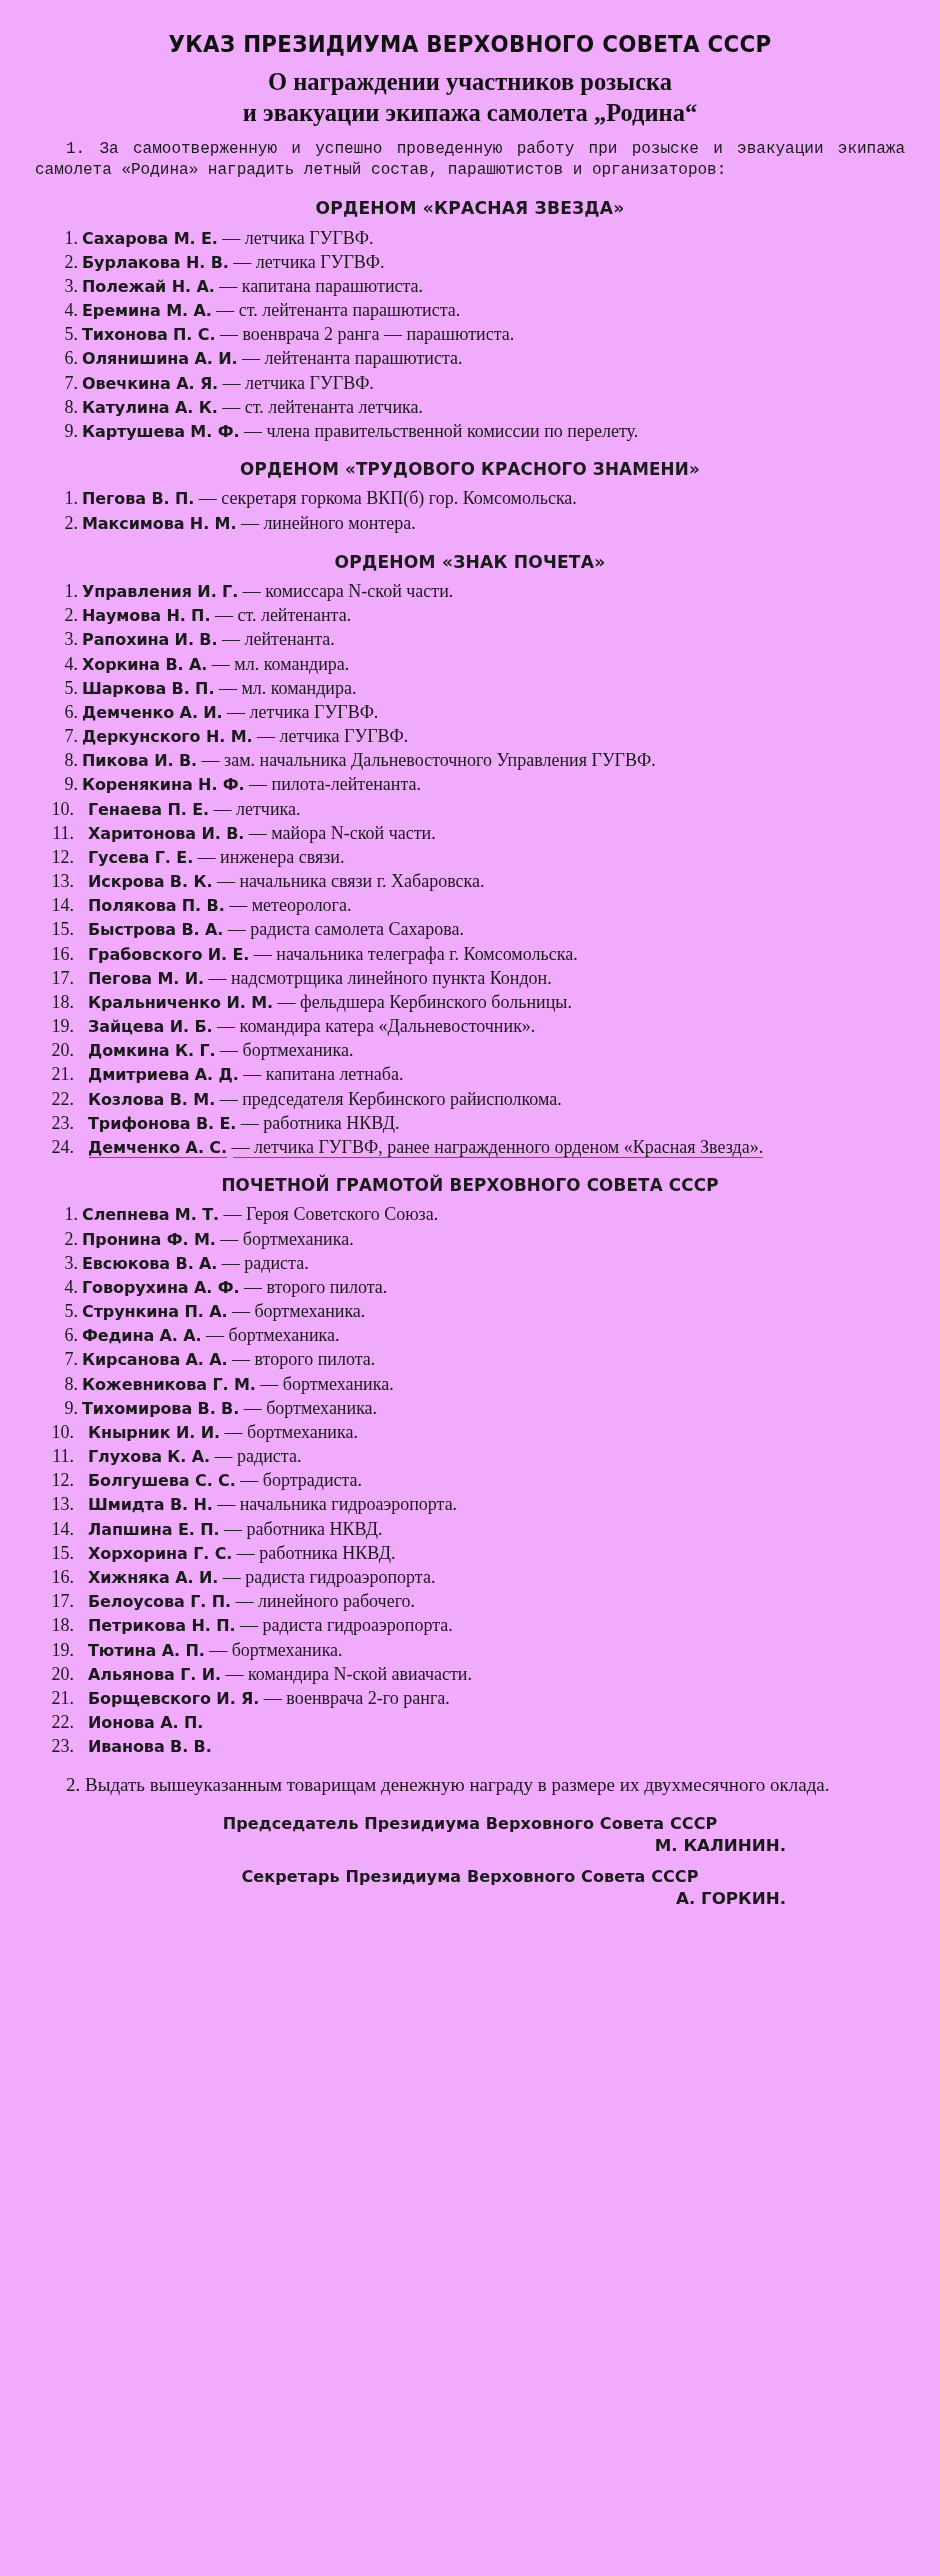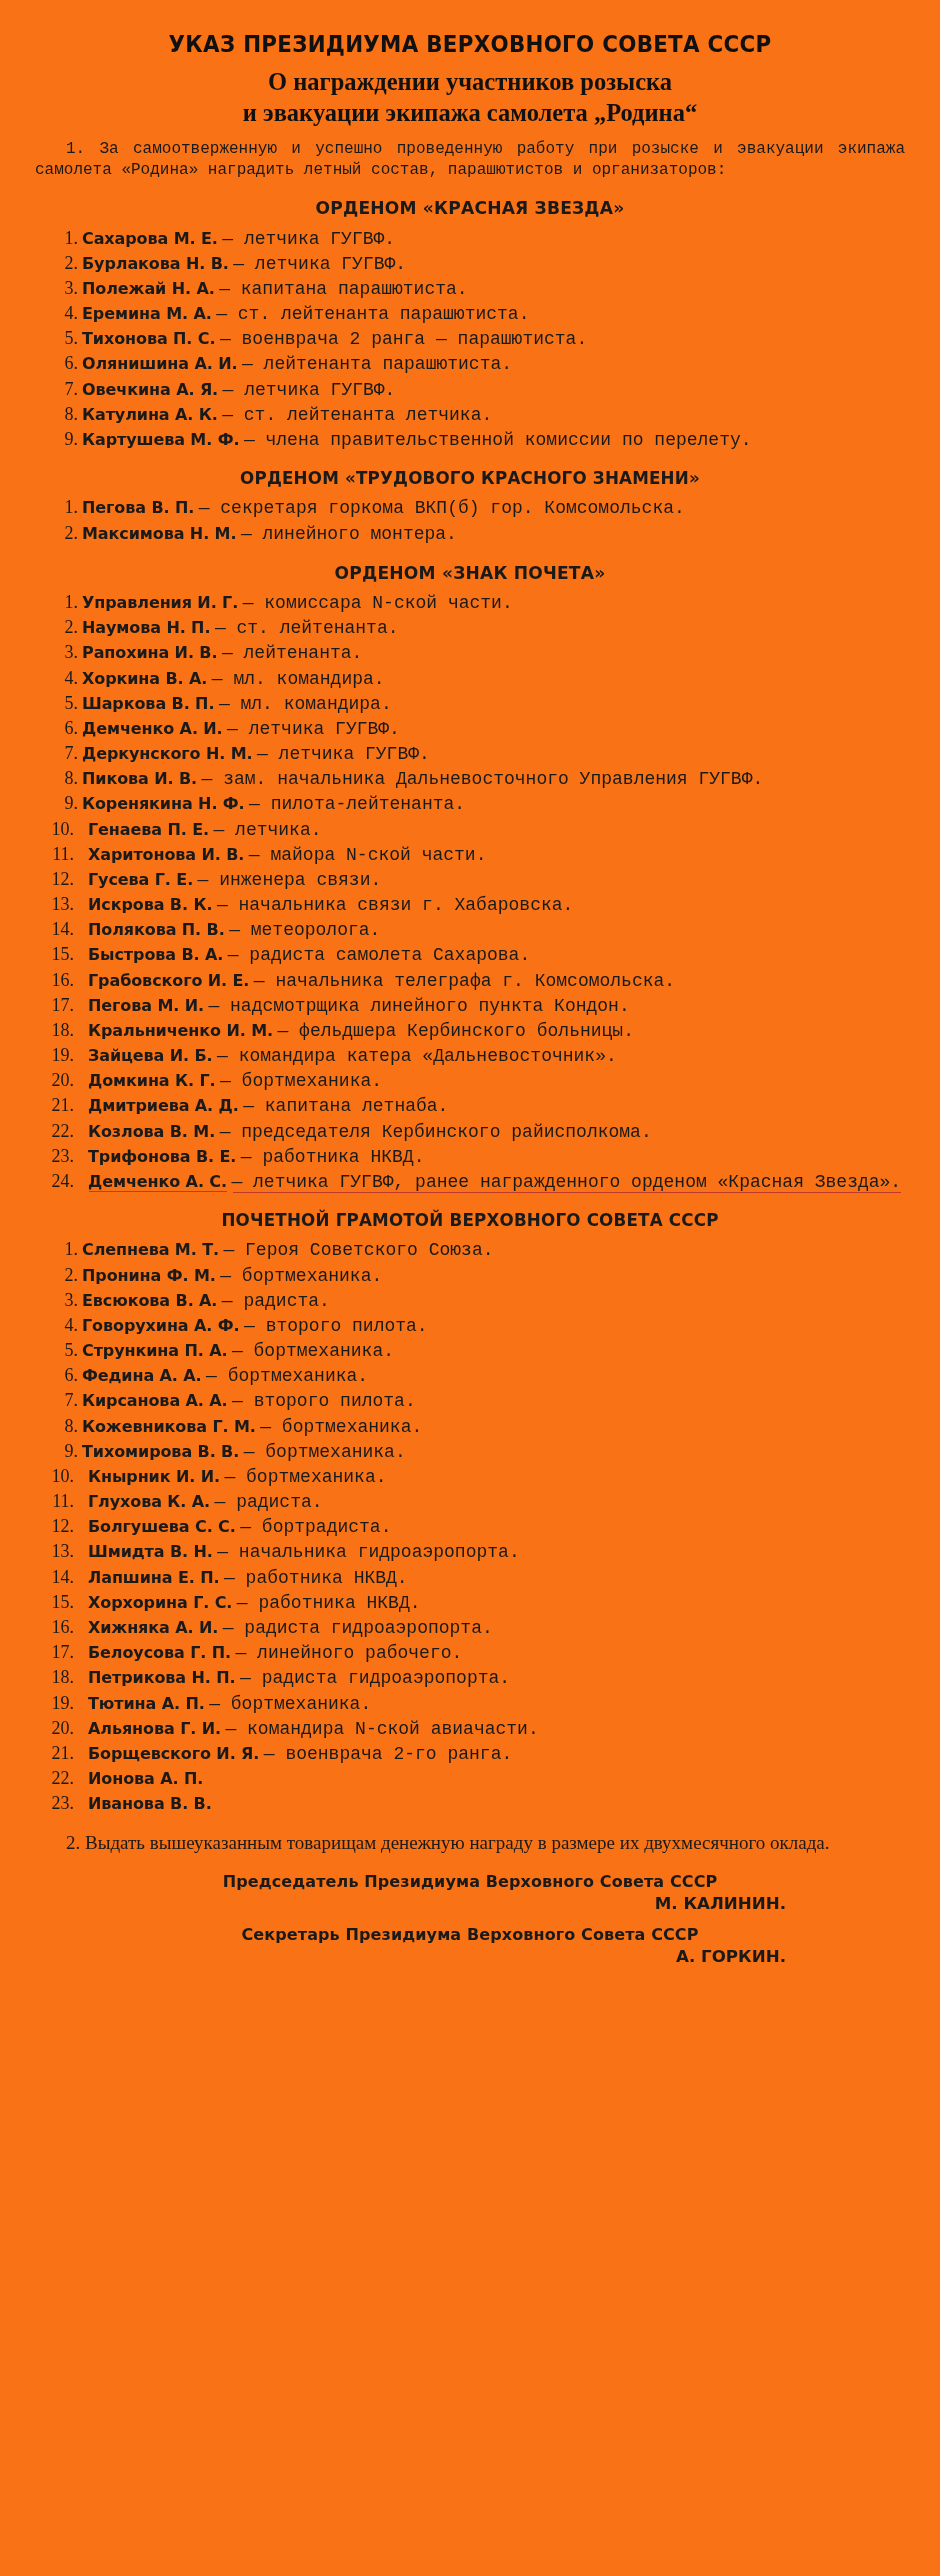--- a/index.html
+++ b/index.html
@@ -8,21 +8,21 @@
     background: #ffffff;
   }
   body {
     width: 940px;
     font-family: "Liberation Serif", serif;
     color: #1a1a1a;
   }
   .page {
     width: 940px;
     min-height: 2576px;
-    background: #f97316;
+    background: #f0abfc;
     padding: 0;
     box-sizing: border-box;
     position: relative;
   }
   .inner {
     padding: 31px 35px 12px 35px;
   }
   .title-main {
     text-align: center;
     font-family: "DejaVu Sans", sans-serif;
@@ -90,21 +90,21 @@
     text-align: right;
     font-family: "Liberation Serif", serif;
   }
   ol.awards li .name {
     font-family: "DejaVu Sans", sans-serif;
     font-weight: bold;
     font-size: 16px;
     letter-spacing: -0.1px;
   }
   ol.awards li .role {
-    font-family: Liberation Mono, monospace;
+    font-family: Liberation Serif, serif;
     font-size: 18px;
   }
   ol.awards li.wide-gap {
     padding-left: 53px;
   }
   ol.awards li.wide-gap .num {
     left: 2px;
     width: 37px;
   }
   .underlined {

